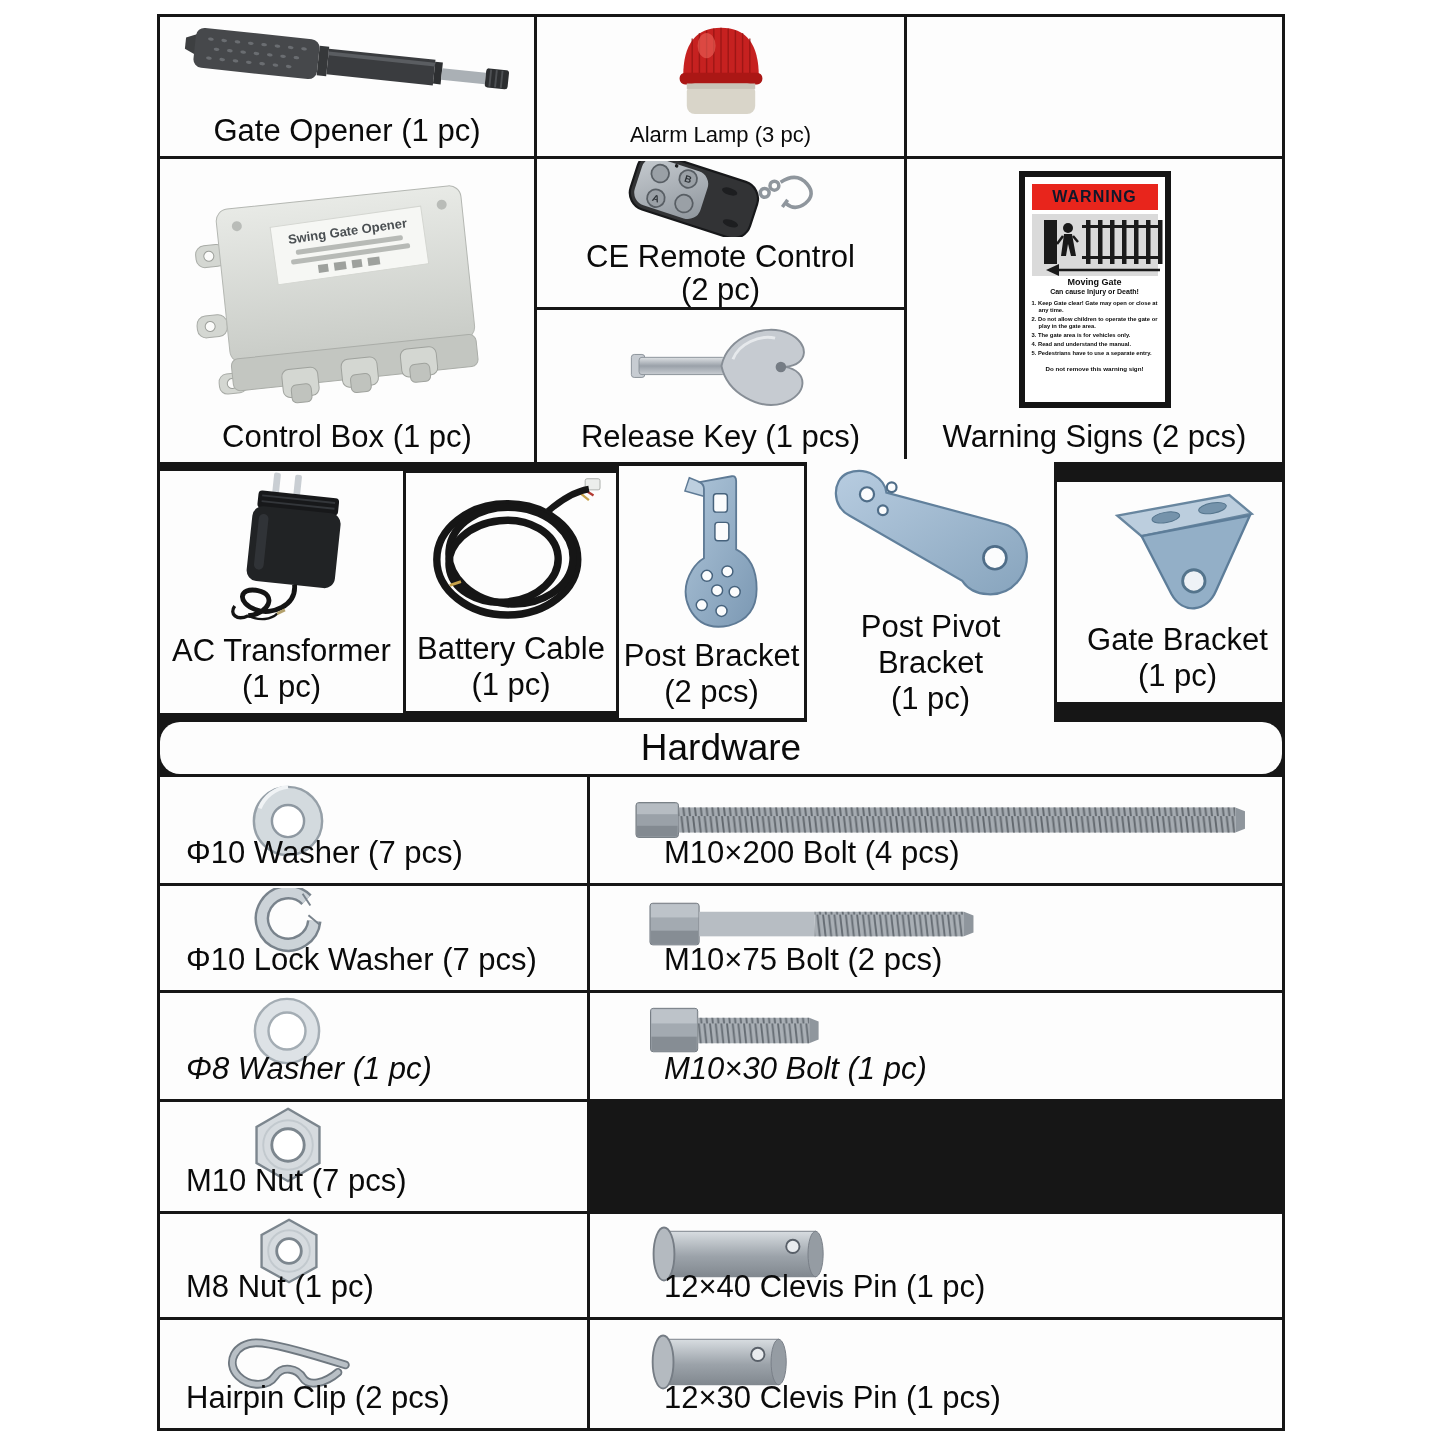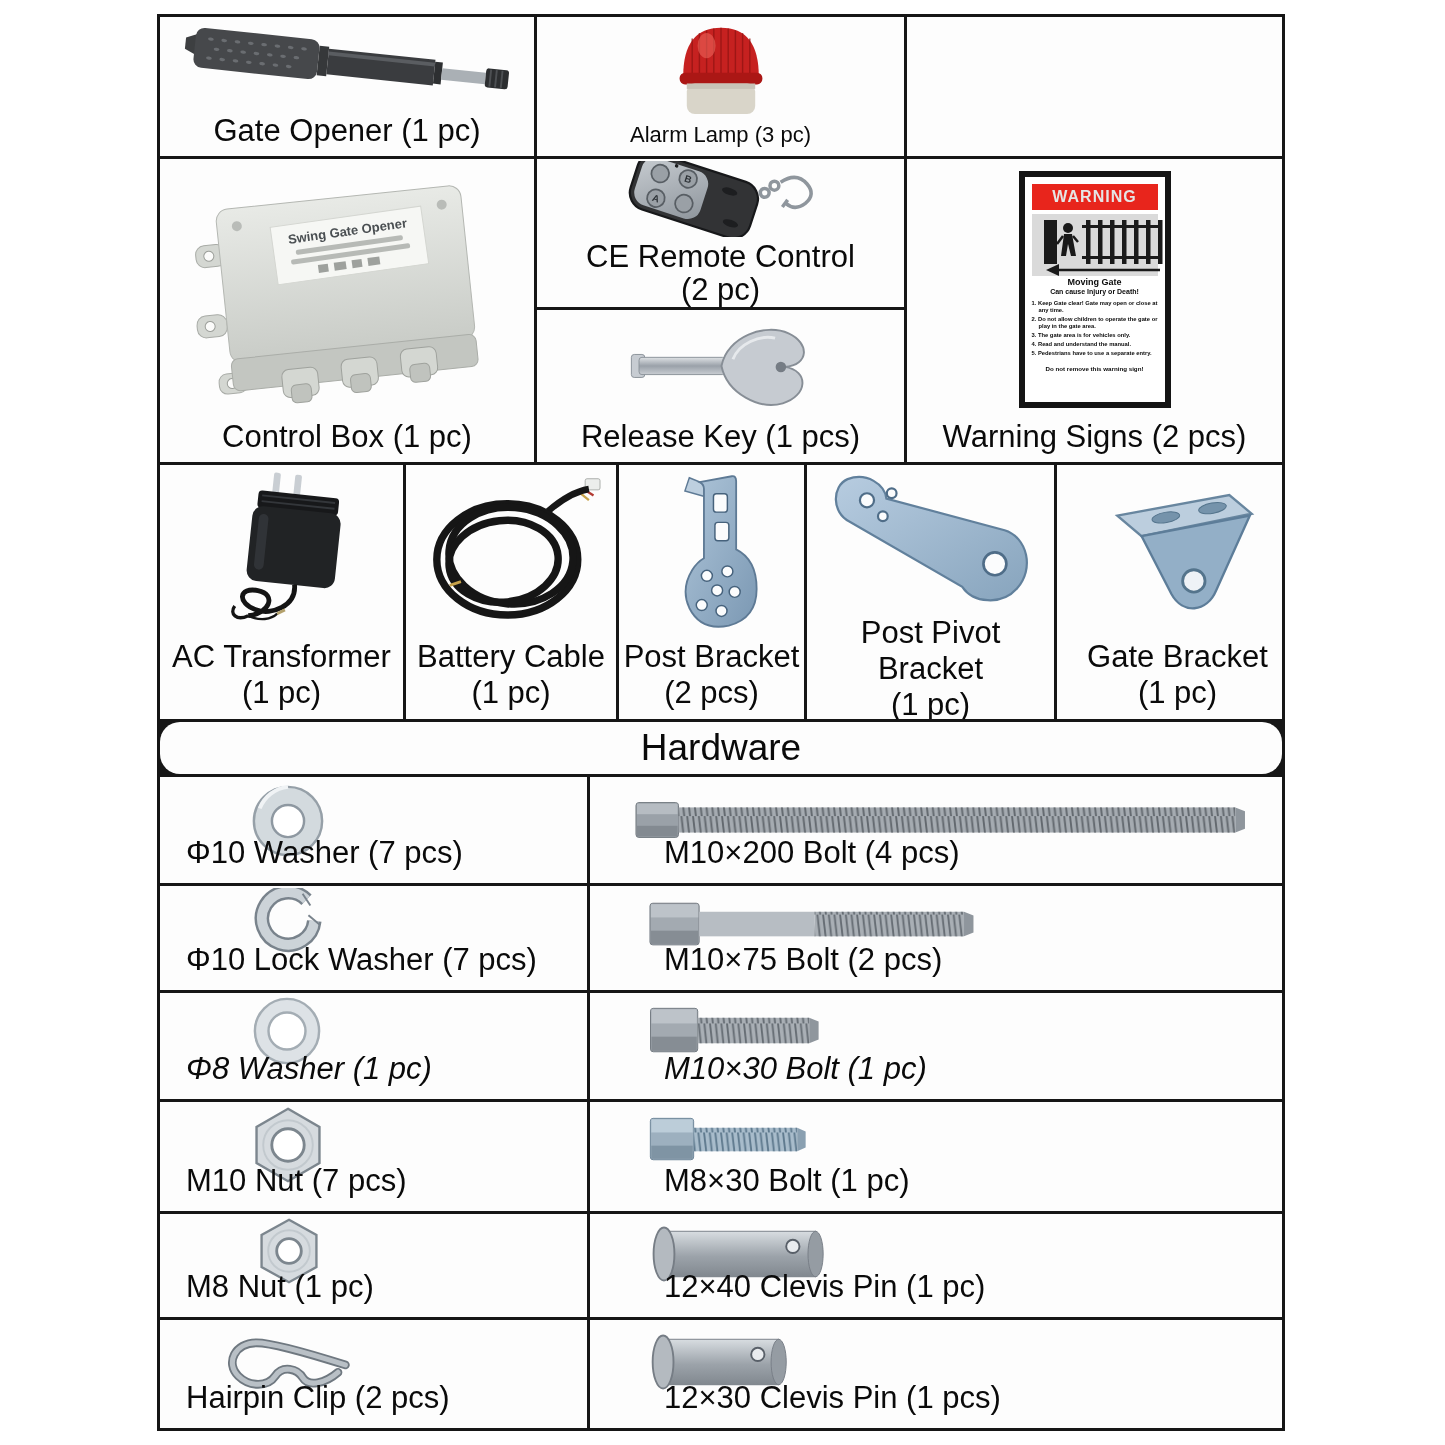--- a/index.html
+++ b/index.html
@@ -8,39 +8,39 @@
   .tbl{position:absolute;left:157px;top:14px;width:1128px;box-sizing:border-box;
        display:flex;flex-direction:column;gap:3px;background:#161616;padding:3px;}
   .trow{display:flex;gap:3px;}
   .cell{background:#fdfdfd;position:relative;display:flex;flex-direction:column;align-items:center;justify-content:flex-start;overflow:hidden;box-sizing:border-box;}
   .imgbox{flex:1;display:flex;align-items:center;justify-content:center;width:100%;}
   .lbl{font-size:31px;line-height:35px;text-align:center;white-space:nowrap;}
   .lbl2{font-size:31px;line-height:36px;text-align:center;}
   .lbl-sm{font-size:22px;line-height:26px;text-align:center;white-space:nowrap;}
   .pad-b{margin-bottom:8px;}
   
-  .r1{height:139px;} .r2{height:303px;} .r3{height:254px;} .rh{height:52px;}
+  .r1{height:139px;} .r2{height:303px;} .r3{height:254px;align-items:center;} .rh{height:52px;}
   .hr1{height:106px;} .hr2{height:104px;} .hr3{height:106px;font-style:italic;}
   .hr4{height:109px;} .hr5{height:103px;text-decoration:underline;} .hr6{height:108px;}
   
   .w-a{flex:0 0 374px;} .w-b{flex:0 0 367px;} .w-c{flex:1;}
   .w3-1{flex:0 0 243px;} .w3-2{flex:0 0 210px;} .w3-3{flex:0 0 185px;} .w3-4{flex:0 0 247px;} .w3-5{flex:1;padding-left:16px;}
   .mid-col{flex:0 0 367px;display:flex;flex-direction:column;gap:3px;background:transparent;}
   .mid-top{height:148px;} .mid-bot{flex:1;}
   .hw-l{flex:0 0 427px;} .hw-r{flex:1;}
   .hdr-cell{justify-content:center;border-radius:20px;}
   .hdr-txt{font-size:37px;line-height:40px;text-align:center;}
   
   .hwcell{display:block;}
   .hw-art{position:absolute;}
   .hw-lbl{position:absolute;bottom:12px;left:26px;font-size:31px;white-space:nowrap;}
   .hw-lbl-r{position:absolute;bottom:12px;left:74px;font-size:31px;white-space:nowrap;}
   
   .wsign{width:152px;border:6px solid #141414;background:#ffffff;box-sizing:border-box;padding:7px 7px 4px 7px;}
-  .wsign-red{background:#e8251c;color:#e5e5e5;font-weight:bold;text-align:center;font-size:16px;letter-spacing:1px;padding:4px 0;}
+  .wsign-red{background:#e8251c;color:#0f172a;font-weight:bold;text-align:center;font-size:16px;letter-spacing:1px;padding:4px 0;}
   .wsign-picto{background:#dadada;margin-top:4px;height:62px;position:relative;}
   .wsign-title{font-size:9px;font-weight:bold;text-align:center;margin-top:1px;}
   .wsign-sub{font-size:7px;font-weight:bold;text-align:center;margin-top:1px;}
   .wsign-items{margin-top:5px;}
   .wsign-item{font-size:5.8px;font-weight:bold;line-height:7px;margin-bottom:2px;padding-left:7px;text-indent:-7px;}
   .wsign-foot{font-size:6.2px;font-weight:bold;text-align:center;margin:8px 0 26px 0;}
 </style>
 </head>
 <body>
 
@@ -453,36 +453,20 @@
 
     <div class="trow hr4">
       <div class="cell hw-l hwcell">
         <svg class="hw-art" style="left:82px;top:2px;" width="92" height="82" viewBox="0 0 92 86">
           <polygon points="46,5 79,24 79,62 46,81 13,62 13,24" fill="#d6dbdf" stroke="#7c868e" stroke-width="2.5"></polygon>
           <circle cx="46" cy="43" r="26" fill="none" stroke="#c2c9ce" stroke-width="2"></circle>
           <circle cx="46" cy="43" r="17" fill="#ffffff" stroke="#7c868e" stroke-width="3"></circle>
         </svg>
         <div class="hw-lbl">M10 Nut (7 pcs)</div>
       </div>
-      <div class="cell hw-r hwcell">
-        <svg class="hw-art" style="left:48px;top:6px;" width="180" height="64" viewBox="0 0 185 68">
-          <defs>
-            <pattern id="thrD" width="6" height="26" patternUnits="userSpaceOnUse">
-              <line x1="1" y1="0" x2="4" y2="26" stroke="#5f7a8e" stroke-width="2"></line>
-            </pattern>
-          </defs>
-          <rect x="10" y="11" width="46" height="44" rx="3" fill="#9db0bf" stroke="#6b8396"></rect>
-          <rect x="11" y="12" width="44" height="14" fill="#bccdd9"></rect>
-          <rect x="11" y="40" width="44" height="14" fill="#7f94a4"></rect>
-          <rect x="56" y="21" width="110" height="25" fill="#a8bccb"></rect>
-          <rect x="56" y="21" width="110" height="25" fill="url(#thrD)"></rect>
-          <polygon points="166,21 175,25 175,42 166,46" fill="#8aa0b1"></polygon>
-        </svg>
-        <div class="hw-lbl-r">M8×30 Bolt (1 pc)</div>
-      </div>
     </div>
 
     <div class="trow hr5">
       <div class="cell hw-l hwcell">
         <svg class="hw-art" style="left:88px;top:2px;" width="82" height="70" viewBox="0 0 82 74">
           <polygon points="41,4 70,20 70,54 41,70 12,54 12,20" fill="#d6dbdf" stroke="#7c868e" stroke-width="2.5"></polygon>
           <circle cx="41" cy="37" r="22" fill="none" stroke="#c2c9ce" stroke-width="2"></circle>
           <circle cx="41" cy="37" r="13" fill="#ffffff" stroke="#7c868e" stroke-width="3"></circle>
         </svg>
         <div class="hw-lbl">M8 Nut (1 pc)</div>

